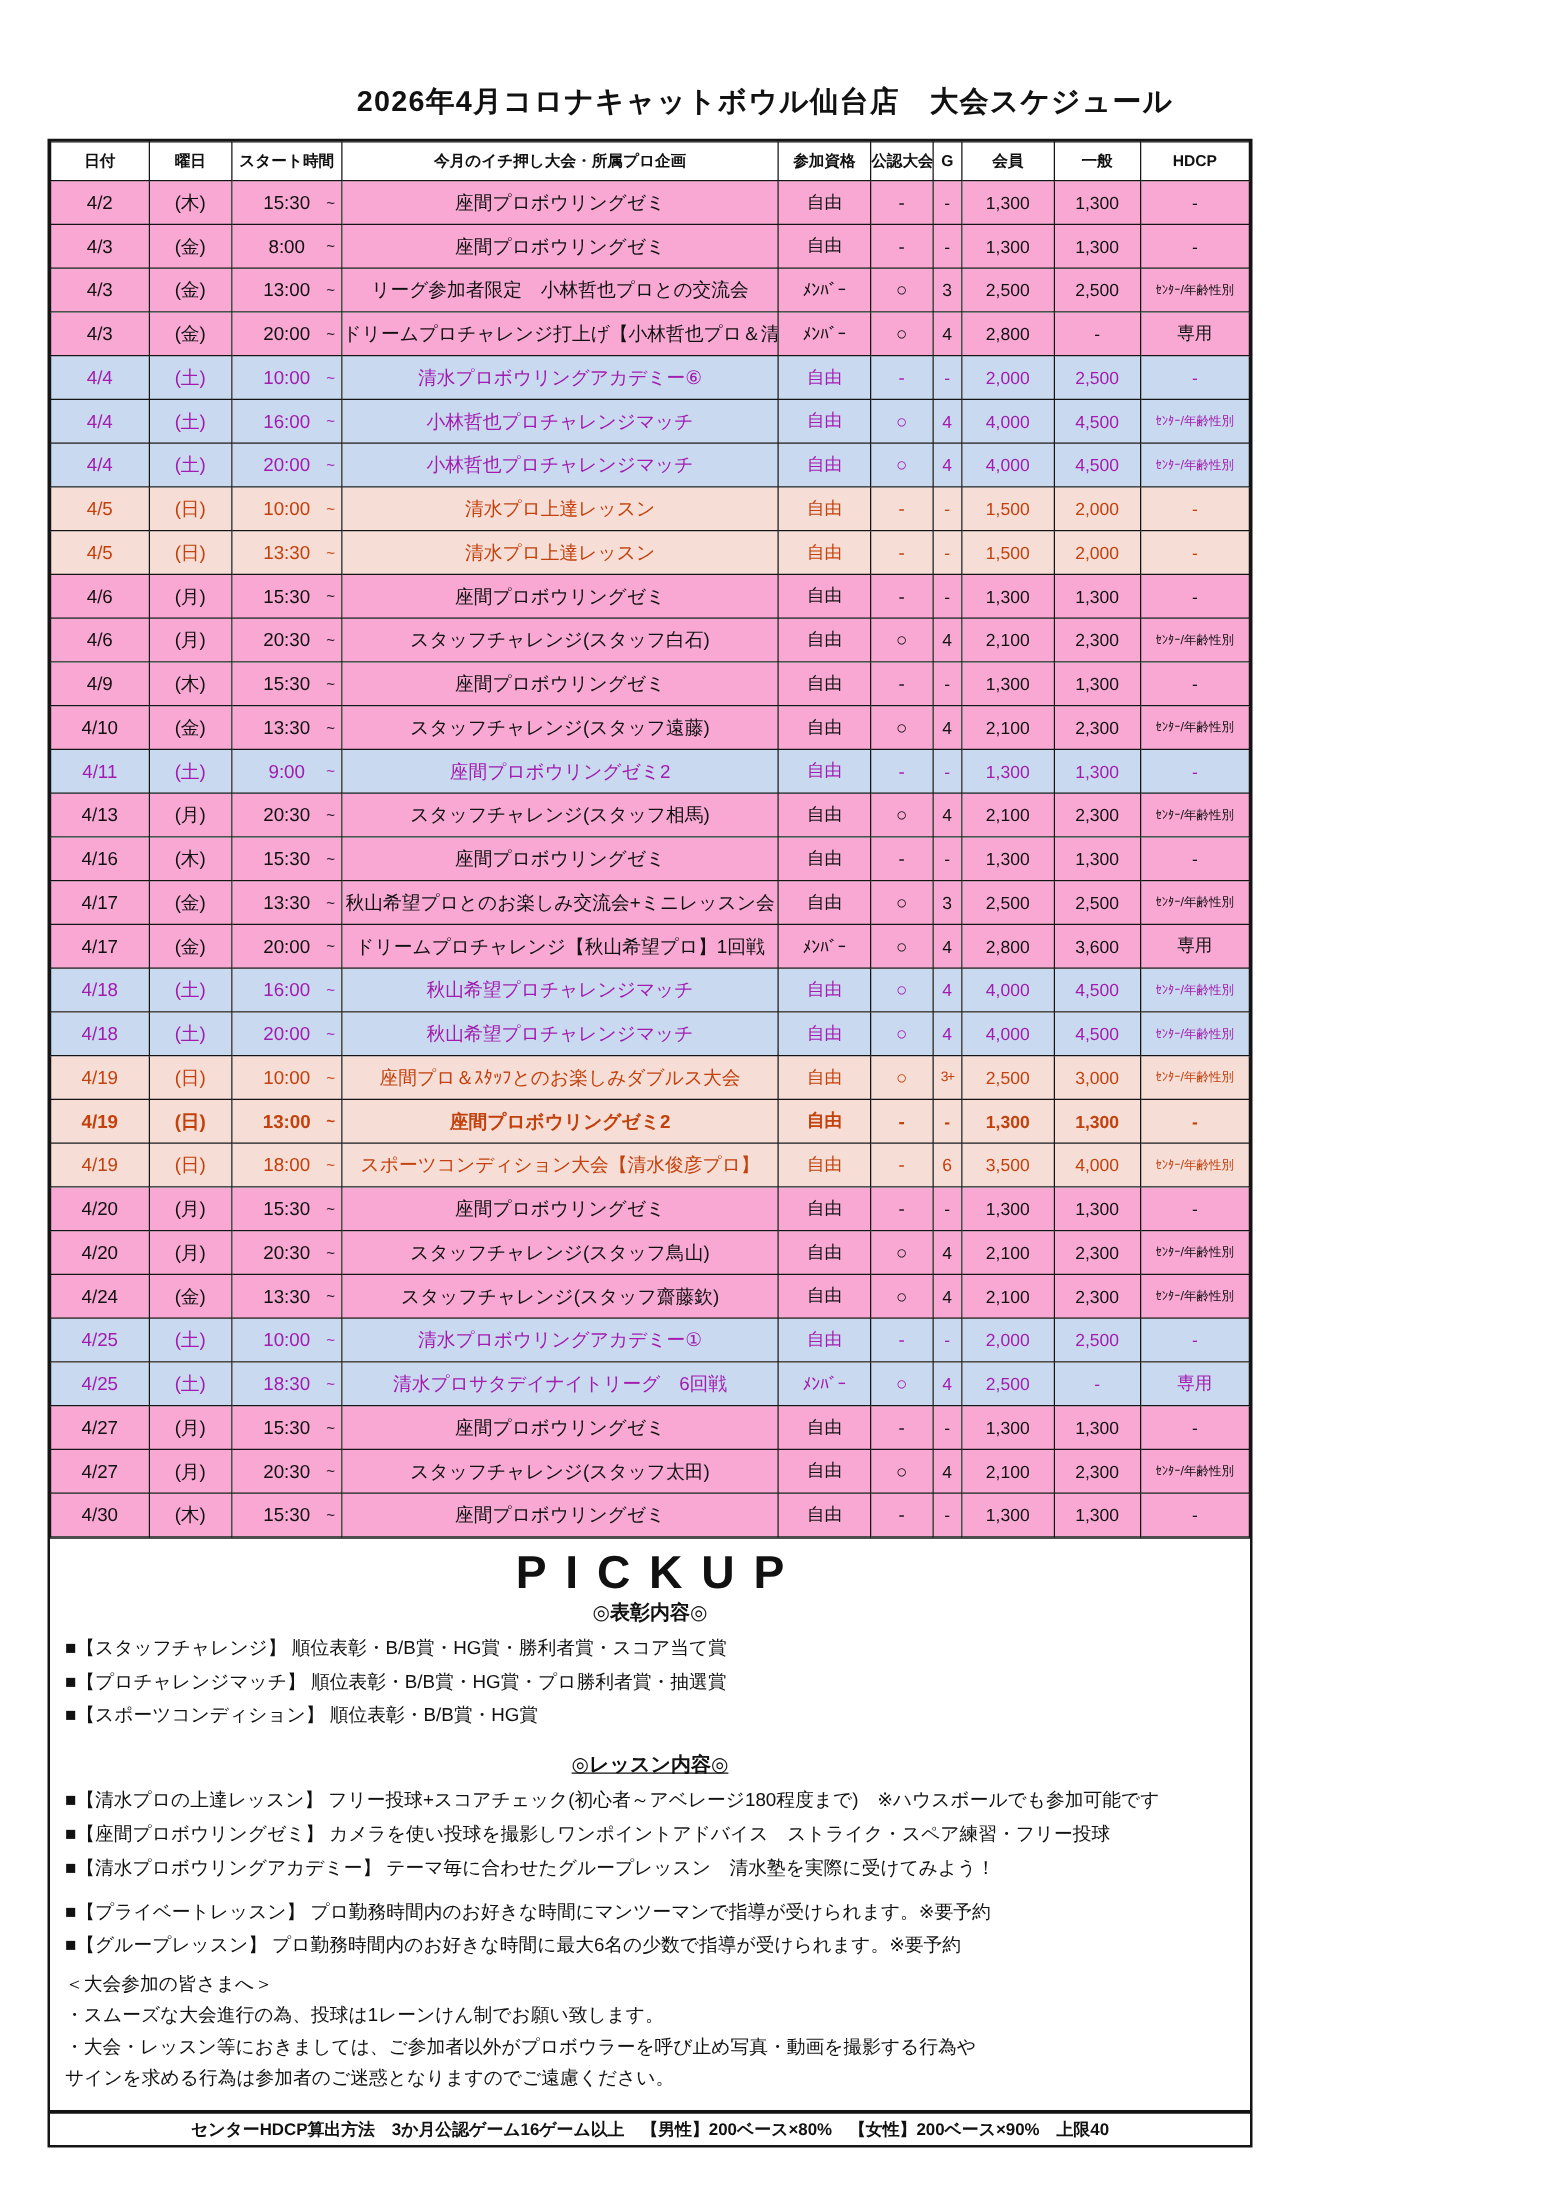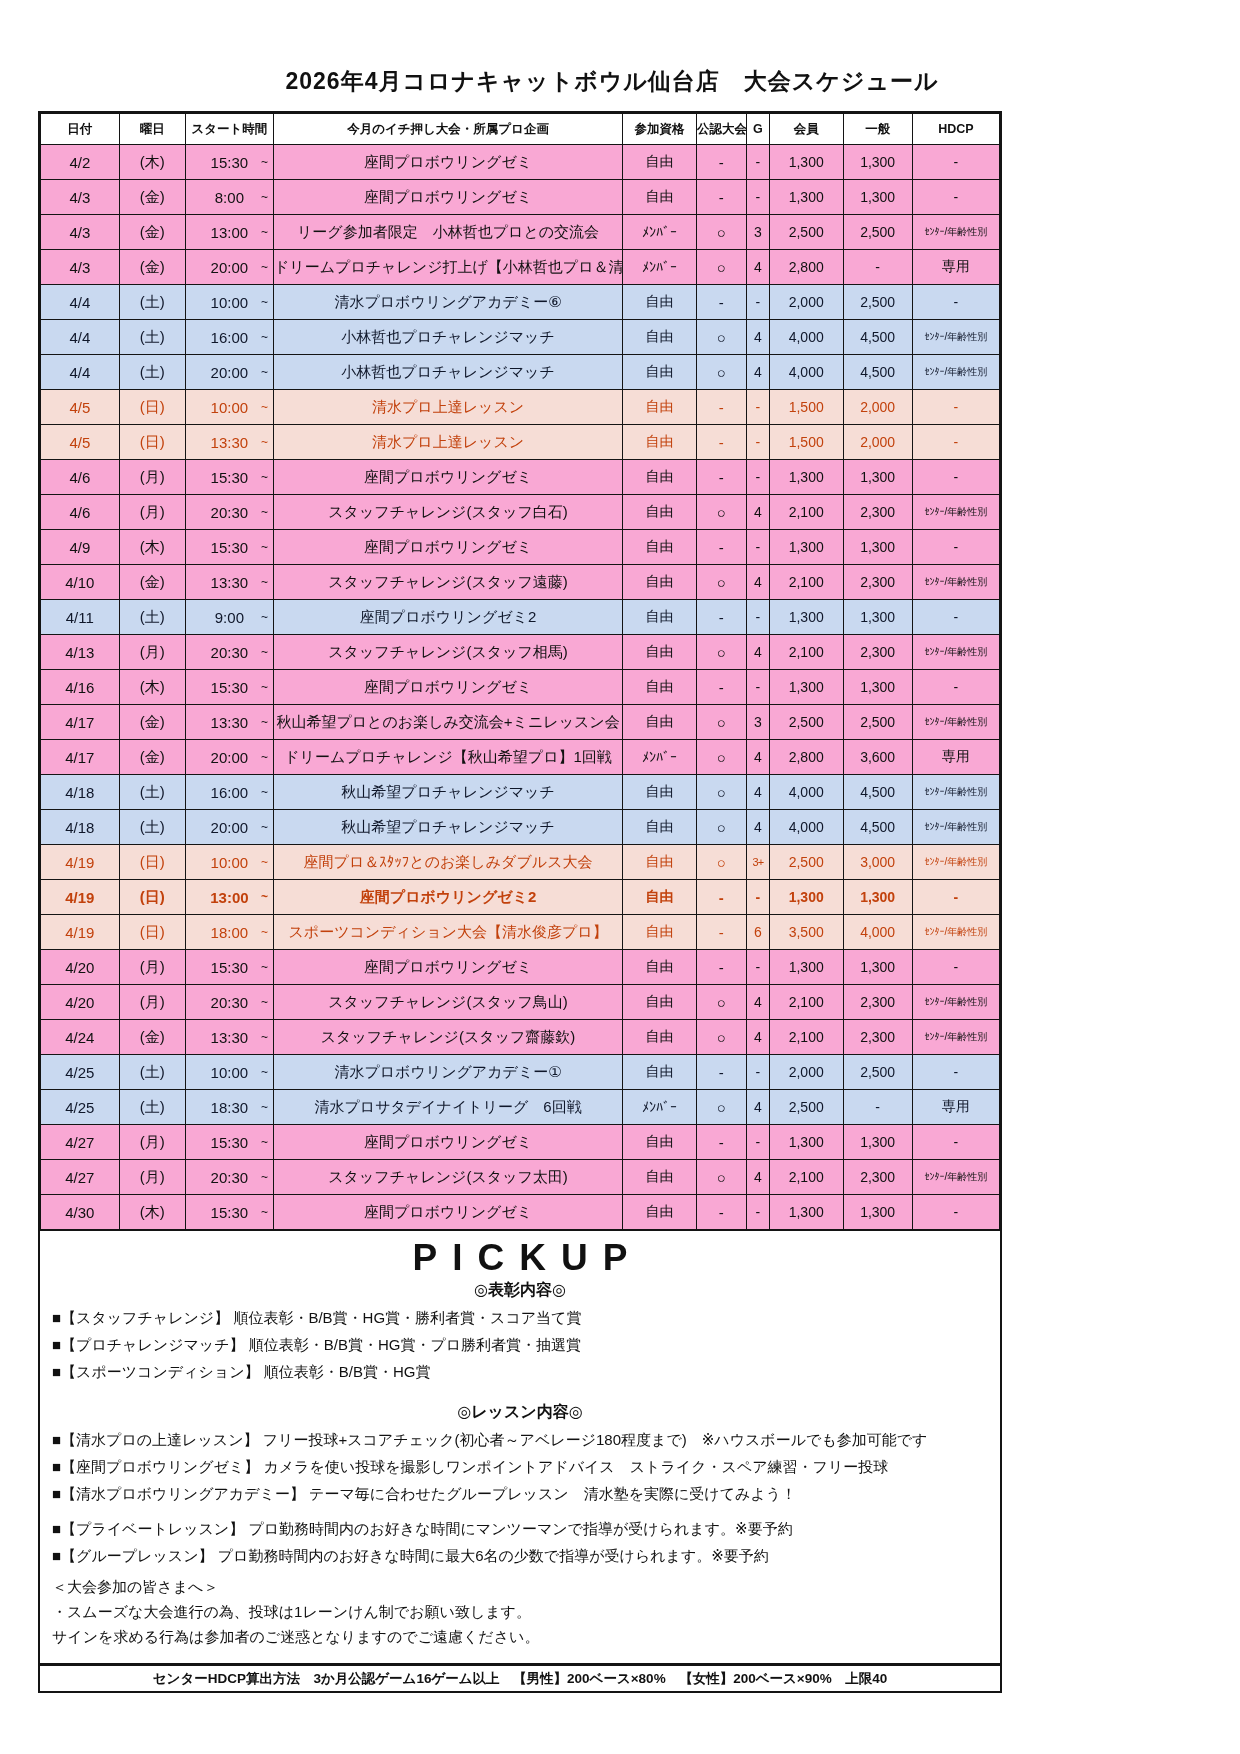--- a/index.html
+++ b/index.html
@@ -50,21 +50,21 @@
   }
   .schedule td.cell-event { font-size:15px; }
   .schedule td.cell-qualification { font-size:14px; }
   .schedule td.cell-certified { font-size:15px; }
   .schedule td.cell-games { font-size:14px; }
   .schedule td.cell-games.small-g { font-size:11px; letter-spacing:-1px; }
   .schedule td.cell-member_fee, .schedule td.cell-general_fee { font-size:14px; }
   .schedule td.cell-hdcp { font-size:14px; }
   .schedule td.cell-hdcp.small { font-size:10px; }
   tr.row-weekday  { background:#f9a8d4; color:#111111; }
-  tr.row-saturday { background:#c9d9f0; color:#0f172a; }
+  tr.row-saturday { background:#c9d9f0; color:#a21caf; }
   tr.row-sunday   { background:#f6ddd6; color:#c2410c; }
   tr.emphasis td  { font-weight:bold; }
   
   .pickup {
     border-top:1px solid #141414;
     padding:6px 12px 10px 12px;
   }
   .pickup-title {
     text-align:center;
     font-size:37px;
@@ -74,21 +74,21 @@
     margin:2px 0 2px 15px;
   }
   .section-heading {
     text-align:center;
     font-size:16px;
     font-weight:600;
     margin:2px 0 6px 0;
   }
   .pickup-item { font-size:15px; margin:8px 0; }
   .gap-before { margin-top:16px; }
-  .lesson-block { margin-top:20px; }
+  .lesson-block { margin-top:20px;text-decoration:underline; }
   .notice-heading { font-size:15px; margin-top:12px; }
   .notice-line { font-size:15px; margin:6px 0; }
   .sheet-footer {
     border-top:3px solid #141414;
     text-align:center;
     font-size:13.5px;
     font-weight:bold;
     height:25px;
     line-height:25px;
   }
@@ -515,18 +515,19 @@
     <div id="lesson-list">
         <div class="pickup-item">■【清水プロの上達レッスン】 フリー投球+スコアチェック(初心者～アベレージ180程度まで)　※ハウスボールでも参加可能です</div>
         <div class="pickup-item">■【座間プロボウリングゼミ】 カメラを使い投球を撮影しワンポイントアドバイス　ストライク・スペア練習・フリー投球</div>
         <div class="pickup-item">■【清水プロボウリングアカデミー】 テーマ毎に合わせたグループレッスン　清水塾を実際に受けてみよう！</div>
         <div class="pickup-item gap-before">■【プライベートレッスン】 プロ勤務時間内のお好きな時間にマンツーマンで指導が受けられます。※要予約</div>
         <div class="pickup-item">■【グループレッスン】 プロ勤務時間内のお好きな時間に最大6名の少数で指導が受けられます。※要予約</div>
       </div>
     <div class="notice-heading">＜大会参加の皆さまへ＞</div>
     <div id="notice-list">
         <div class="notice-line">・スムーズな大会進行の為、投球は1レーンけん制でお願い致します。</div>
+        <div class="notice-line">・大会・レッスン等におきましては、ご参加者以外がプロボウラーを呼び止め写真・動画を撮影する行為や</div>
         <div class="notice-line">サインを求める行為は参加者のご迷惑となりますのでご遠慮ください。</div>
       </div>
   </div>
 
   <div class="sheet-footer">センターHDCP算出方法　3か月公認ゲーム16ゲーム以上　【男性】200ベース×80%　【女性】200ベース×90%　上限40</div>
 </div>
 
 </body></html>

